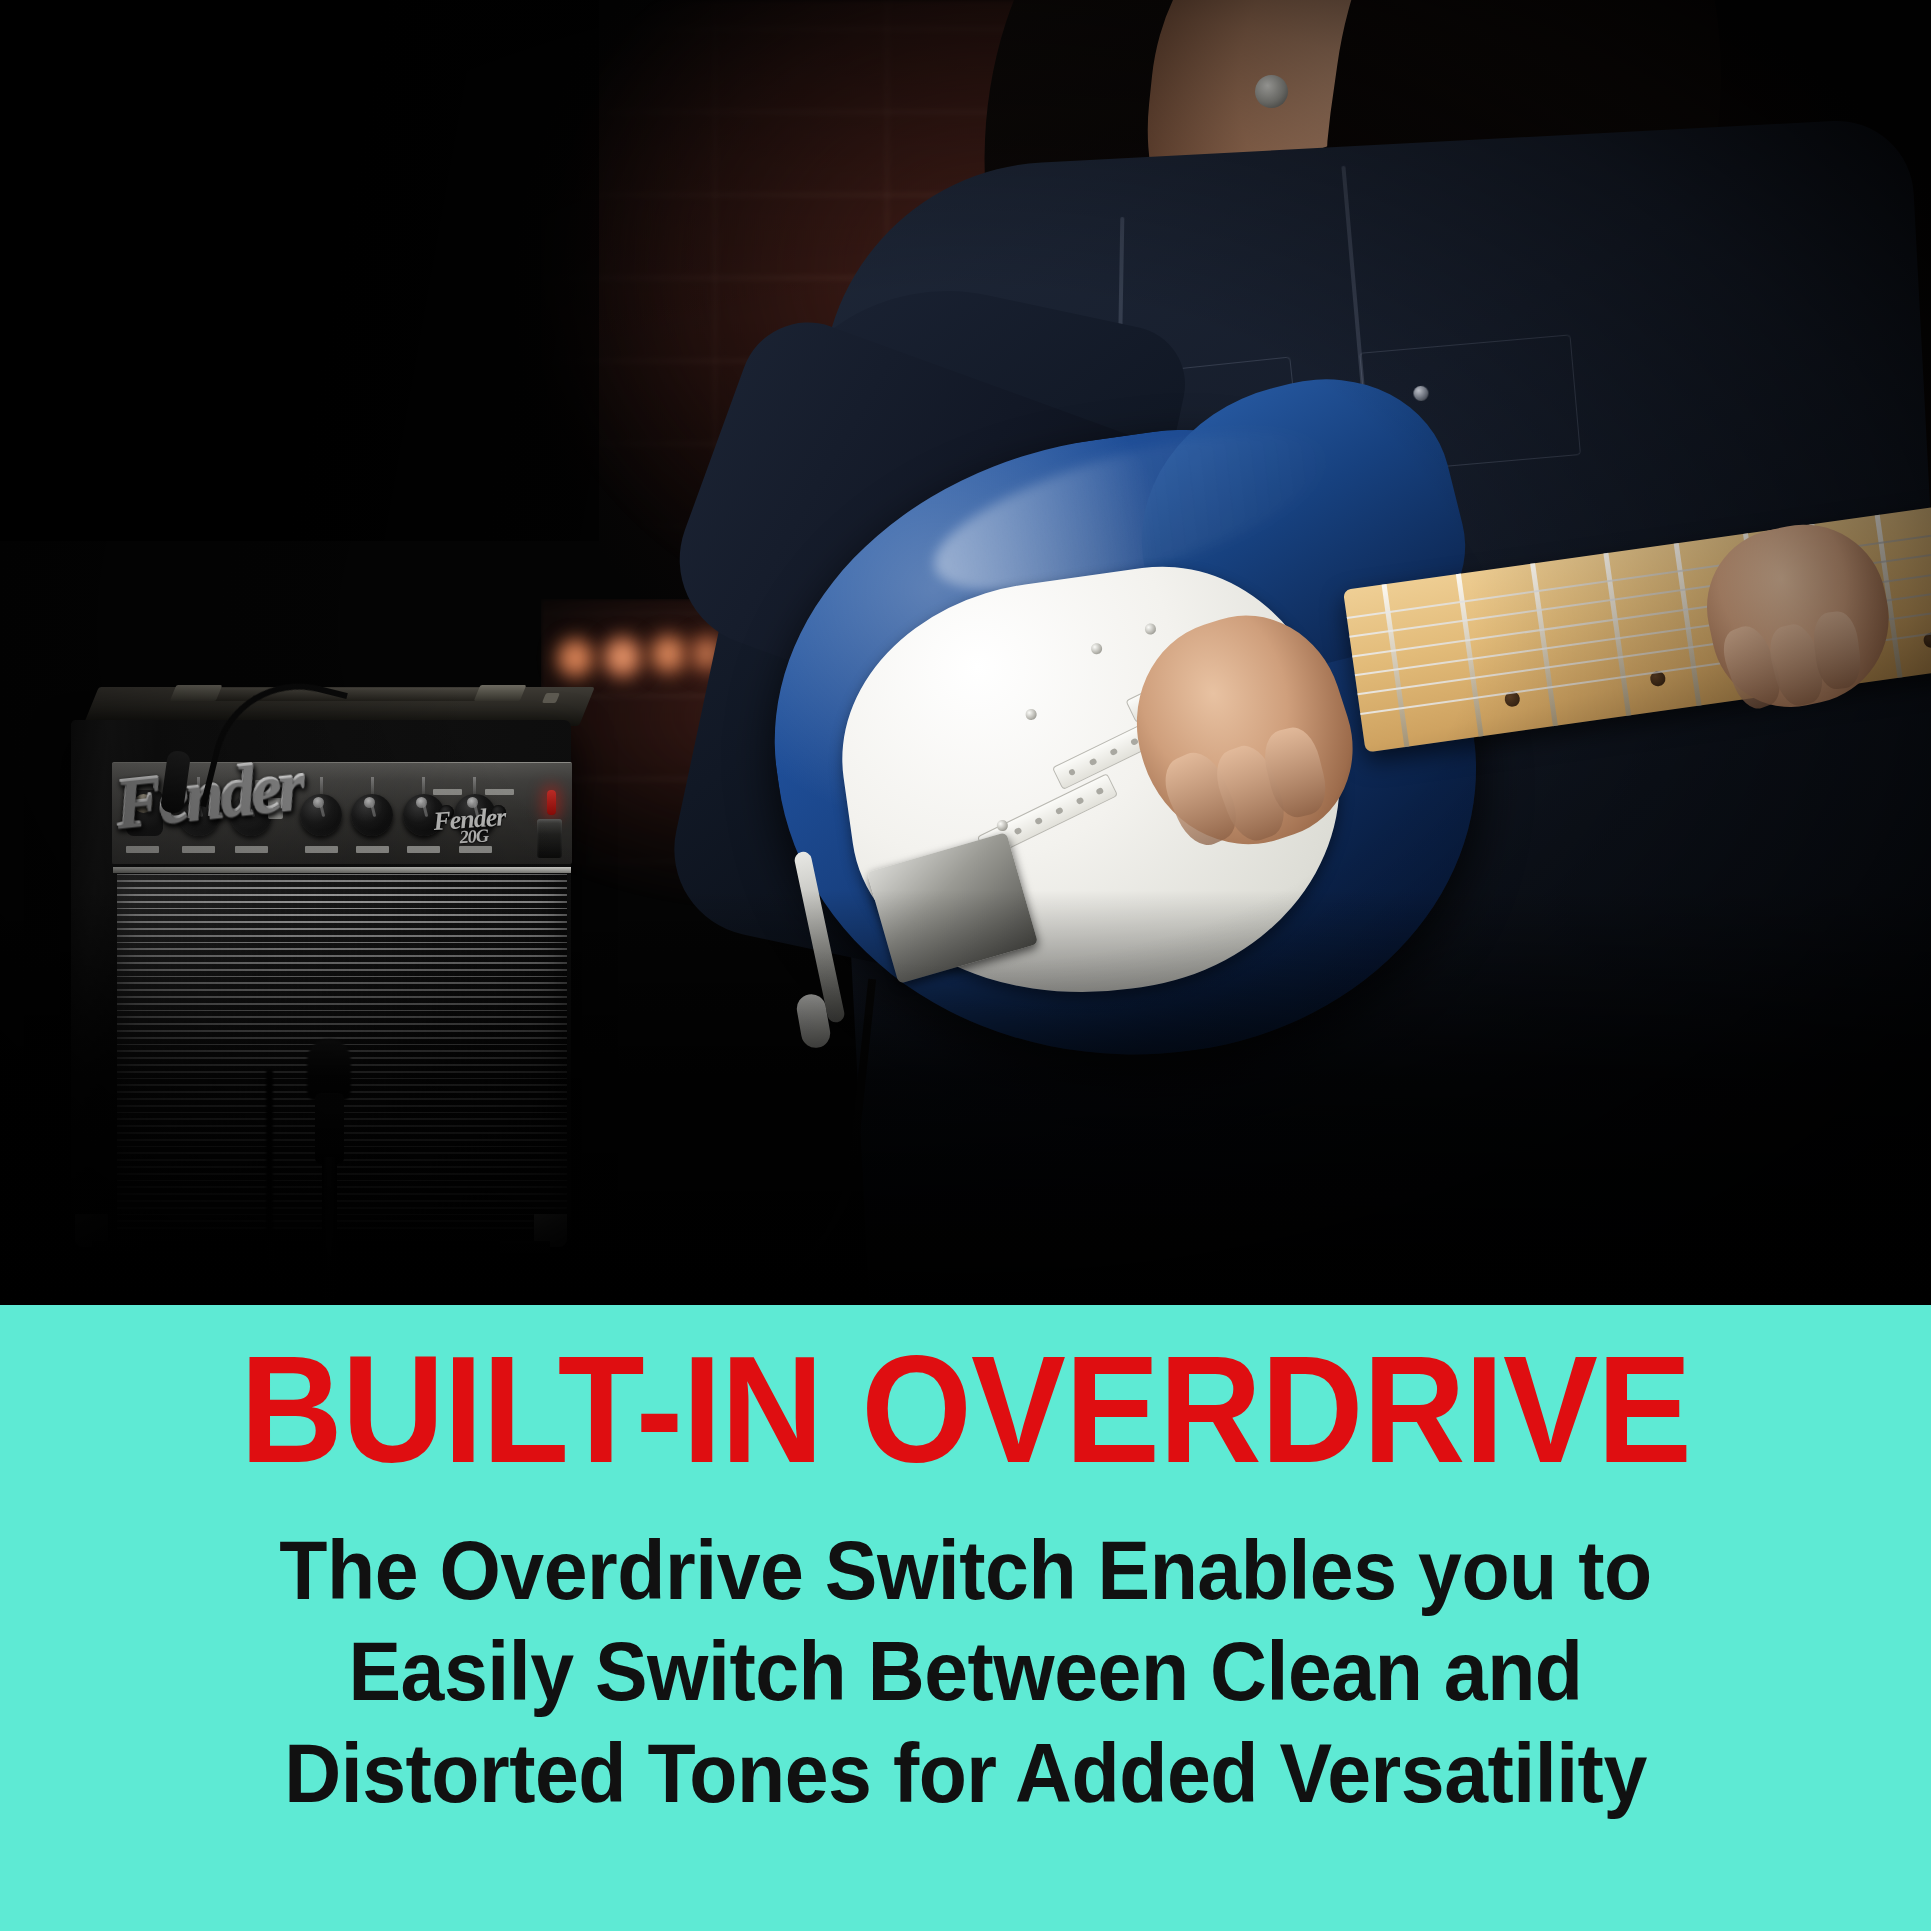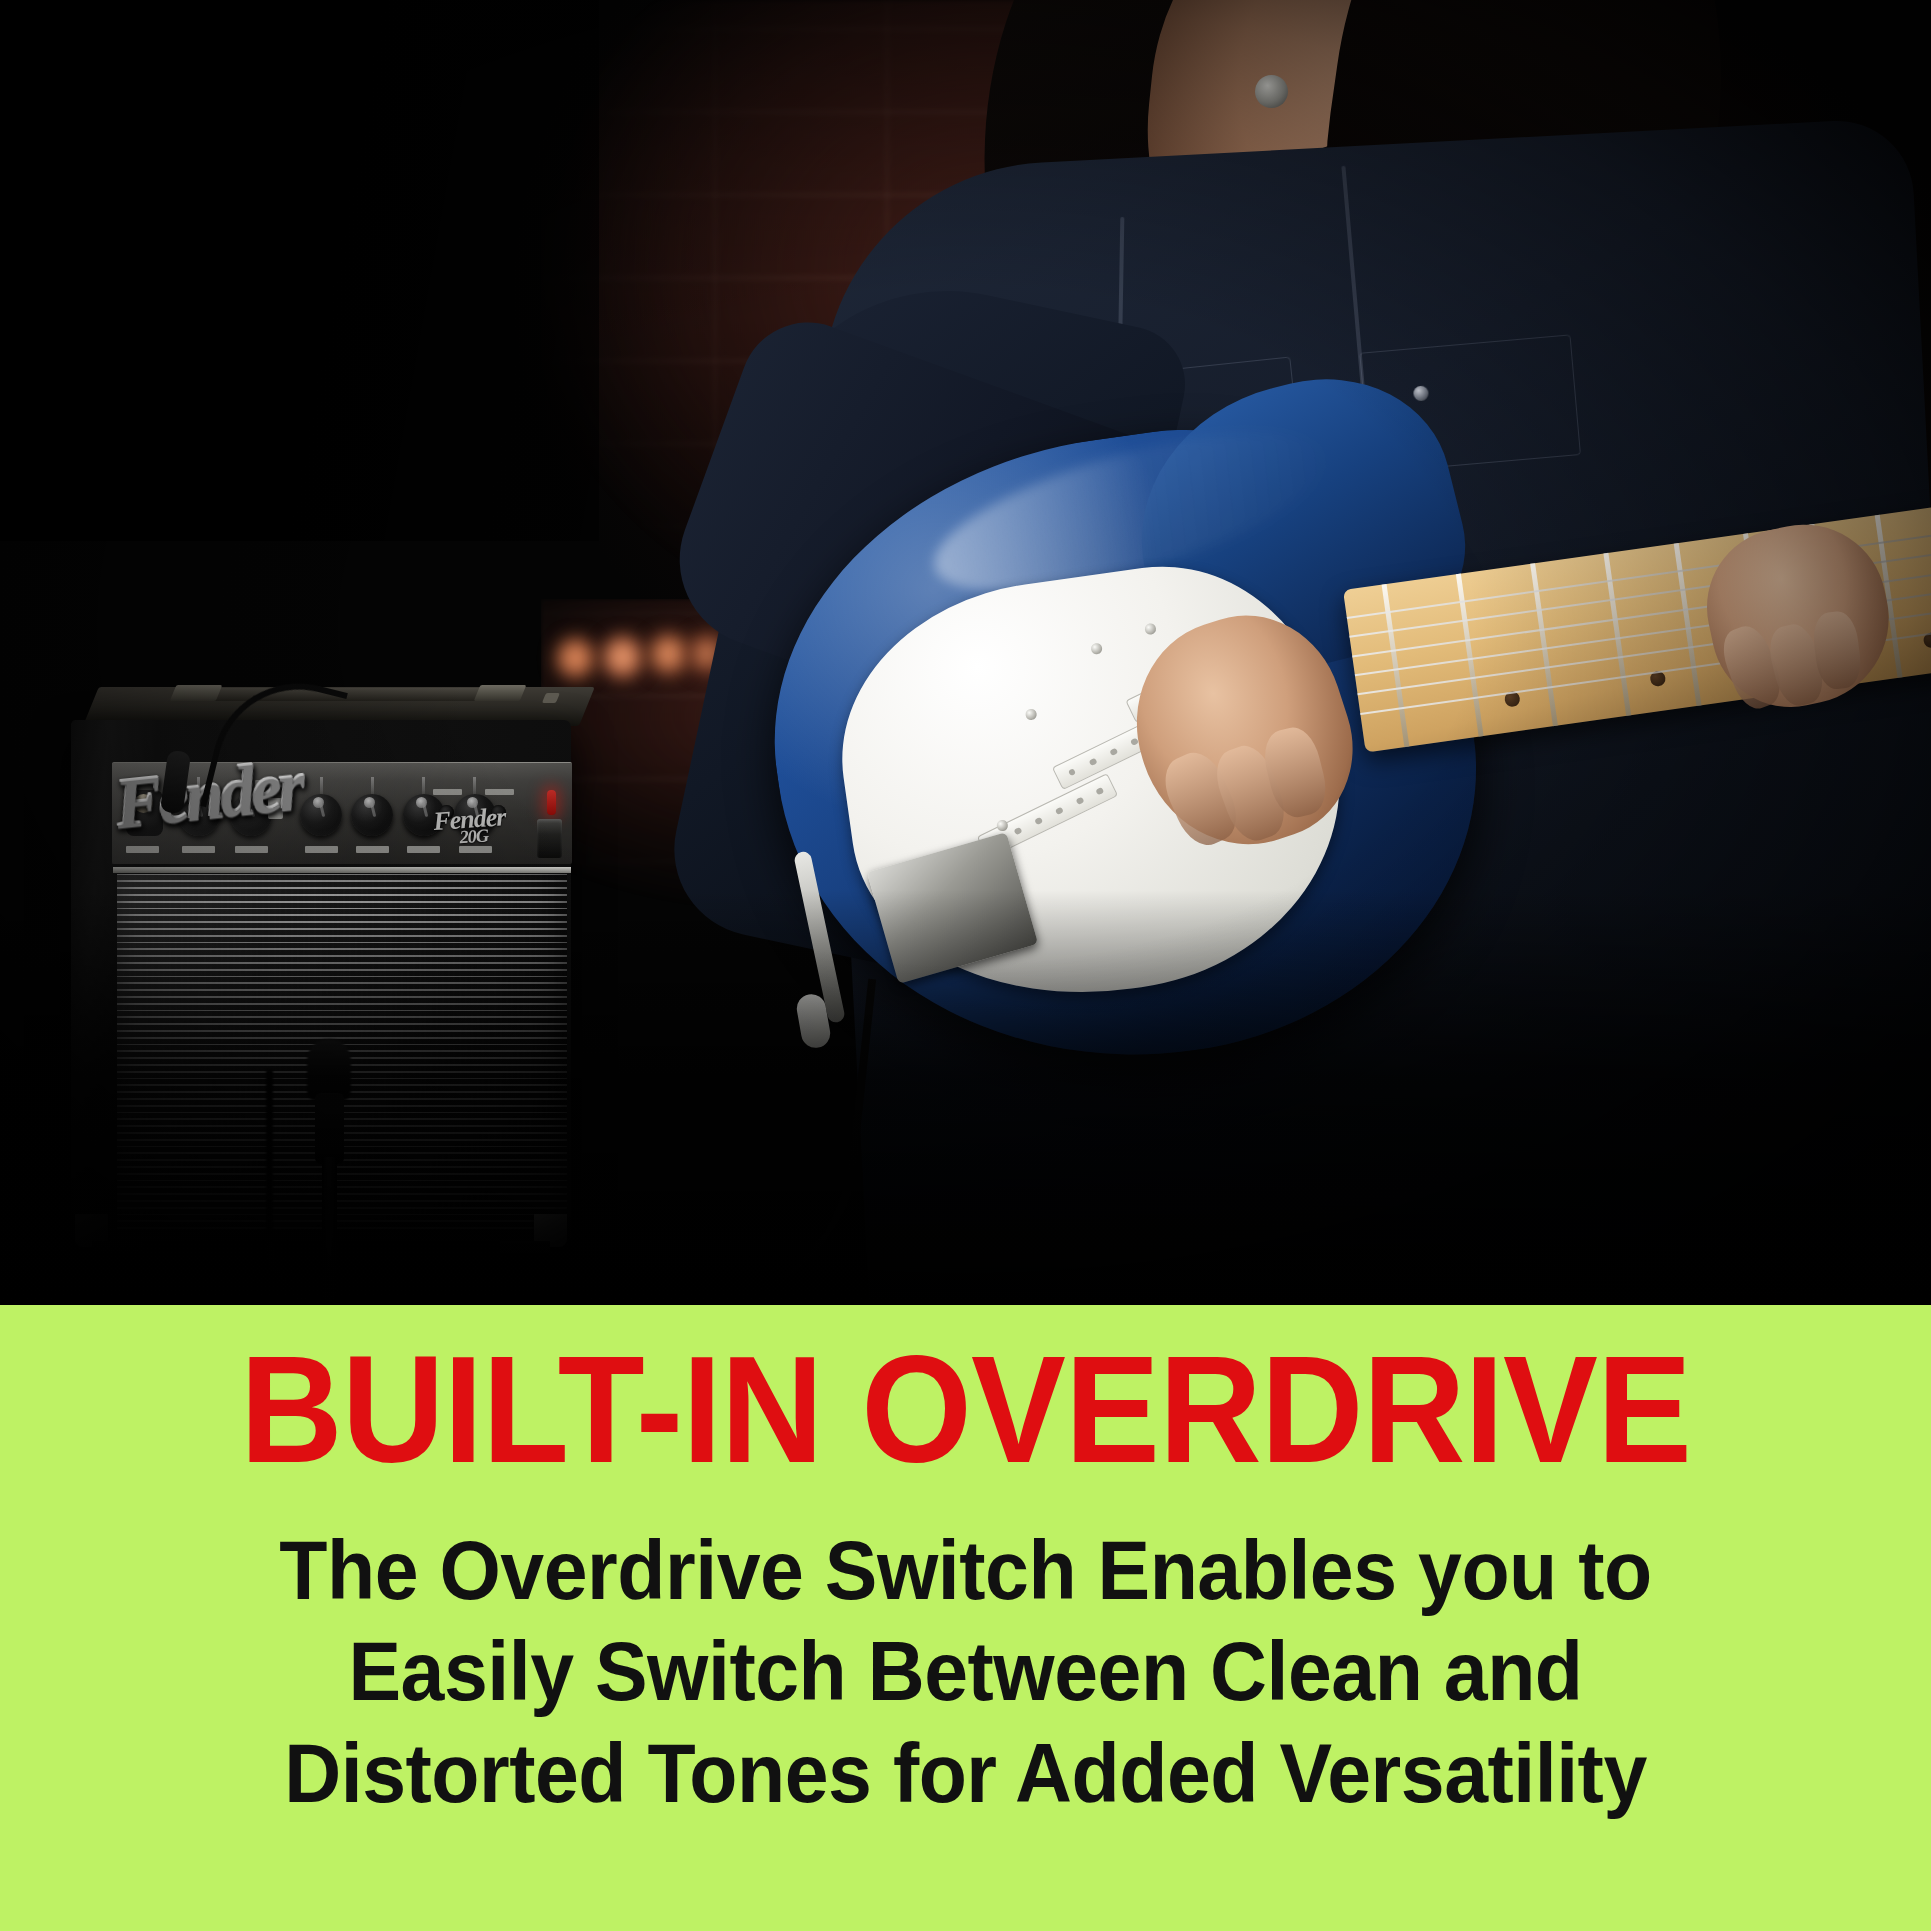--- a/index.html
+++ b/index.html
@@ -453,21 +453,21 @@
 
   .vignette {
     position:absolute; inset:0; pointer-events:none;
     background:
       radial-gradient(ellipse 1207px 801px at 50% 48%, rgba(0,0,0,0) 42%, rgba(0,0,0,.45) 78%, rgba(0,0,0,.85) 100%);
   }
 
   
   #caption {
     position:absolute; left:0; top:1305px; width:1931px; height:626px;
-    background:#bef264;
+    background:#5eead4;
     text-align:center;
   }
   #headline {
     margin-top:27px;
     color:#DF0E11;
     font-family:"Liberation Sans", sans-serif;
     font-weight:bold;
     font-size:153px;
     line-height:1.0;
     letter-spacing:-1px;

